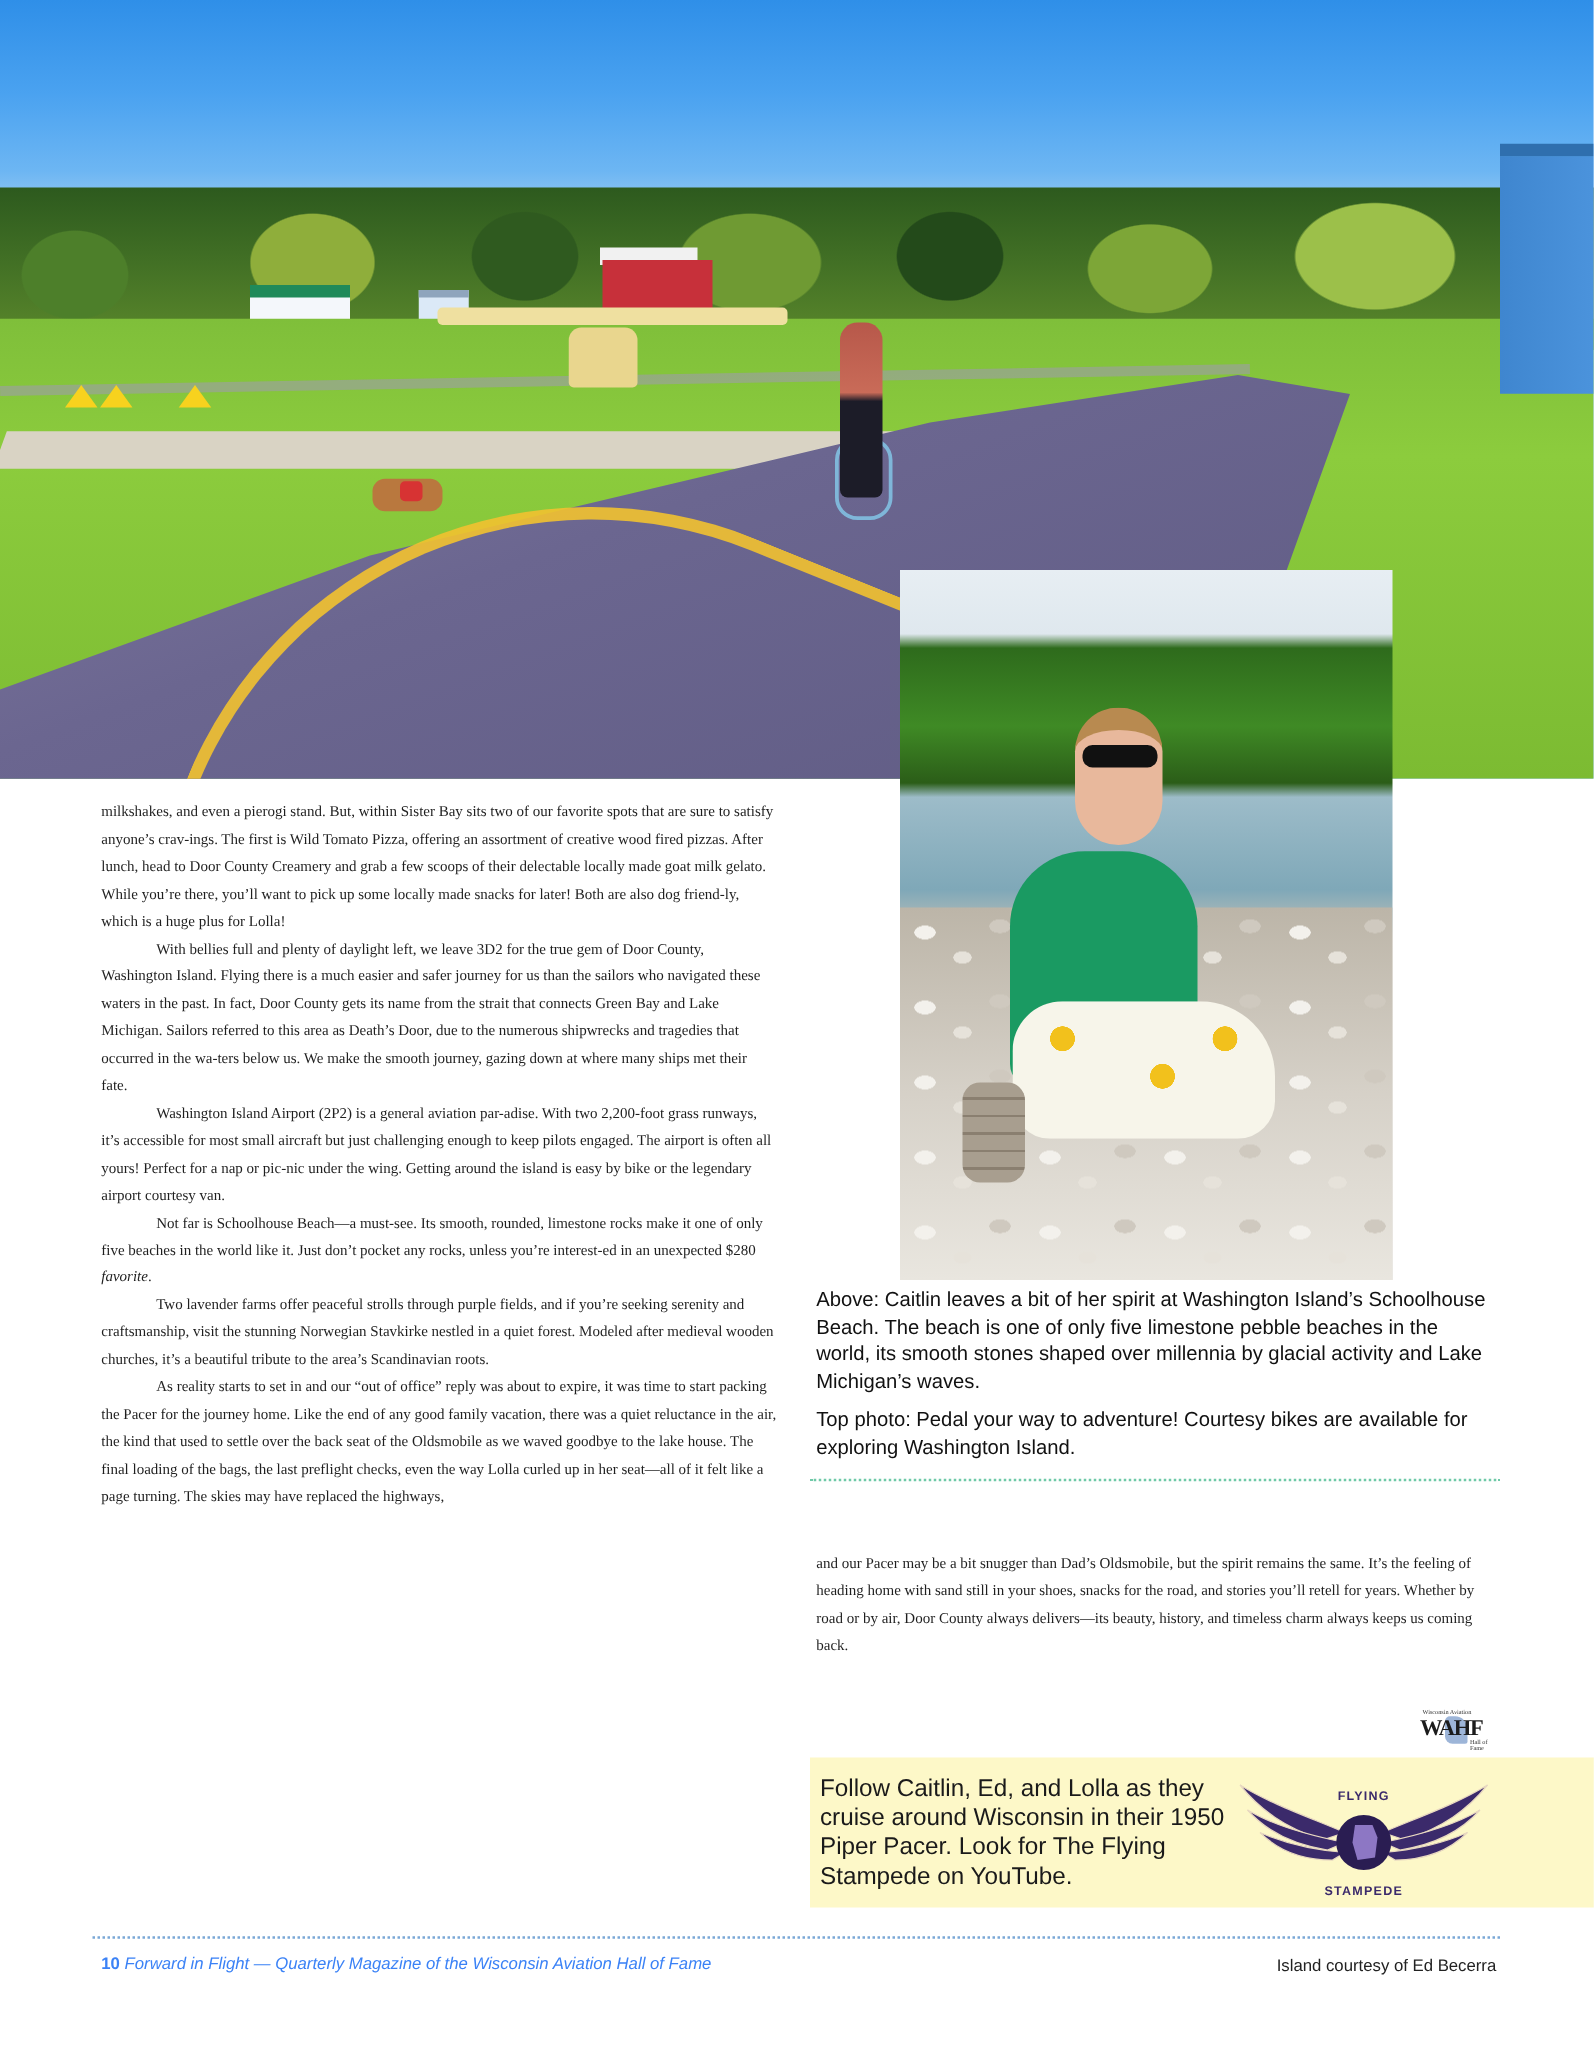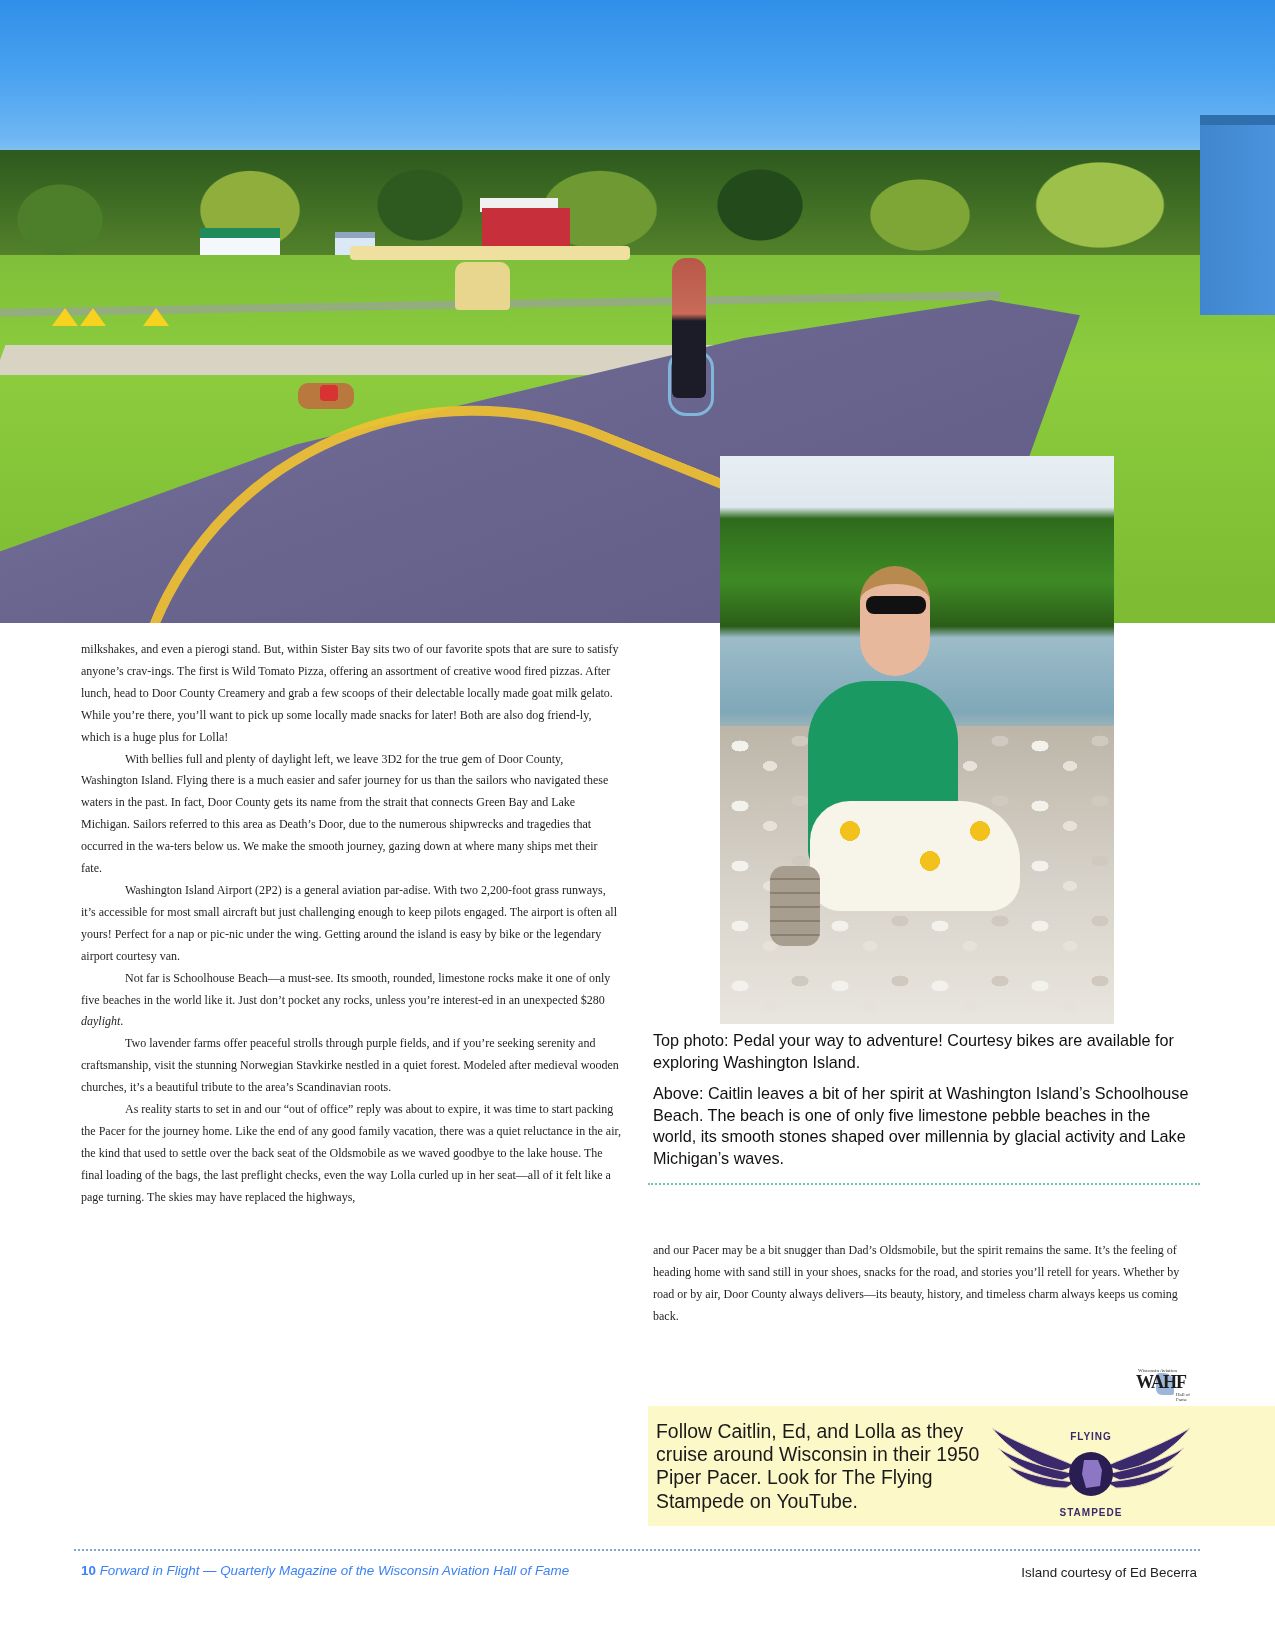--- a/index.html
+++ b/index.html
@@ -125,28 +125,28 @@
   <div class="skirt"></div>
   <div class="head"></div>
   <div class="glasses"></div>
   <div class="cairn"></div>
 </div>
 
 <div class="body-text col-left">
   <p>milkshakes, and even a pierogi stand. But, within Sister Bay sits two of our favorite spots that are sure to satisfy anyone’s crav-ings. The first is Wild Tomato Pizza, offering an assortment of creative wood fired pizzas. After lunch, head to Door County Creamery and grab a few scoops of their delectable locally made goat milk gelato. While you’re there, you’ll want to pick up some locally made snacks for later! Both are also dog friend-ly, which is a huge plus for Lolla!</p>
   <p class="indent">With bellies full and plenty of daylight left, we leave 3D2 for the true gem of Door County, Washington Island. Flying there is a much easier and safer journey for us than the sailors who navigated these waters in the past. In fact, Door County gets its name from the strait that connects Green Bay and Lake Michigan. Sailors referred to this area as Death’s Door, due to the numerous shipwrecks and tragedies that occurred in the wa-ters below us. We make the smooth journey, gazing down at where many ships met their fate.</p>
   <p class="indent">Washington Island Airport (2P2) is a general aviation par-adise. With two 2,200-foot grass runways, it’s accessible for most small aircraft but just challenging enough to keep pilots engaged. The airport is often all yours! Perfect for a nap or pic-nic under the wing. Getting around the island is easy by bike or the legendary airport courtesy van.</p>
-  <p class="indent"><span>Not far is Schoolhouse Beach—a must-see. Its smooth, rounded, limestone rocks make it one of only five beaches in the world like it. Just don’t pocket any rocks, unless you’re interest-ed in an unexpected $280 </span><em>daylight</em><span>.</span></p>
+  <p class="indent"><span>Not far is Schoolhouse Beach—a must-see. Its smooth, rounded, limestone rocks make it one of only five beaches in the world like it. Just don’t pocket any rocks, unless you’re interest-ed in an unexpected $280 </span><em>favorite</em><span>.</span></p>
   <p class="indent">Two lavender farms offer peaceful strolls through purple fields, and if you’re seeking serenity and craftsmanship, visit the stunning Norwegian Stavkirke nestled in a quiet forest. Modeled after medieval wooden churches, it’s a beautiful tribute to the area’s Scandinavian roots.</p>
   <p class="indent">As reality starts to set in and our “out of office” reply was about to expire, it was time to start packing the Pacer for the journey home. Like the end of any good family vacation, there was a quiet reluctance in the air, the kind that used to settle over the back seat of the Oldsmobile as we waved goodbye to the lake house. The final loading of the bags, the last preflight checks, even the way Lolla curled up in her seat—all of it felt like a page turning. The skies may have replaced the highways,</p>
 </div>
 
 <div class="captions">
+  <p>Above: Caitlin leaves a bit of her spirit at Washington Island’s Schoolhouse Beach. The beach is one of only five limestone pebble beaches in the world, its smooth stones shaped over millennia by glacial activity and Lake Michigan’s waves.</p>
   <p>Top photo: Pedal your way to adventure! Courtesy bikes are available for exploring Washington Island.</p>
-  <p>Above: Caitlin leaves a bit of her spirit at Washington Island’s Schoolhouse Beach. The beach is one of only five limestone pebble beaches in the world, its smooth stones shaped over millennia by glacial activity and Lake Michigan’s waves.</p>
 </div>
 <div class="dotted-green"></div>
 
 <div class="body-text col-right">
   <p>and our Pacer may be a bit snugger than Dad’s Oldsmobile, but the spirit remains the same. It’s the feeling of heading home with sand still in your shoes, snacks for the road, and stories you’ll retell for years. Whether by road or by air, Door County always delivers—its beauty, history, and timeless charm always keeps us coming back.</p>
 </div>
 
 <div class="wahf">
   <div class="wahf-map"></div>
   <div class="wahf-small">Wisconsin Aviation</div>

